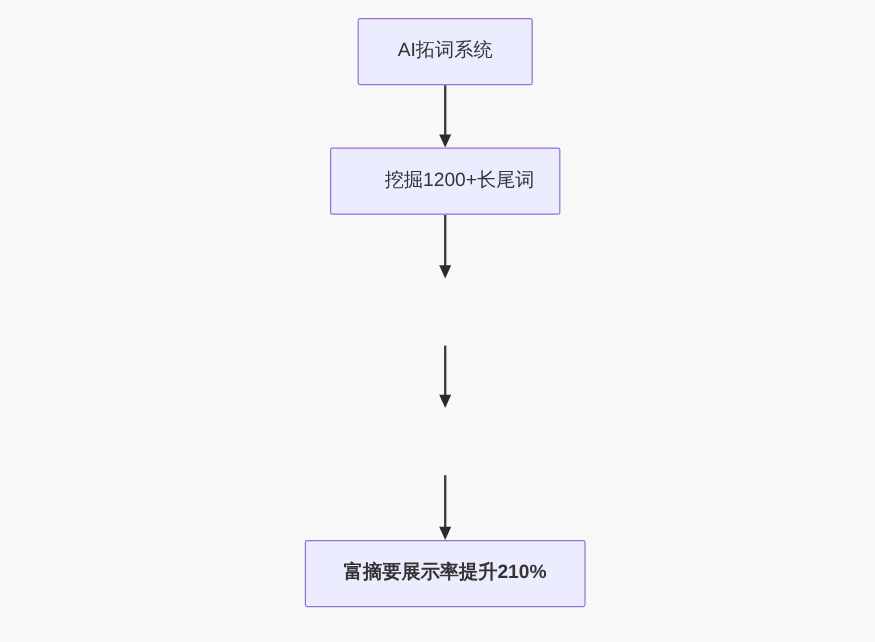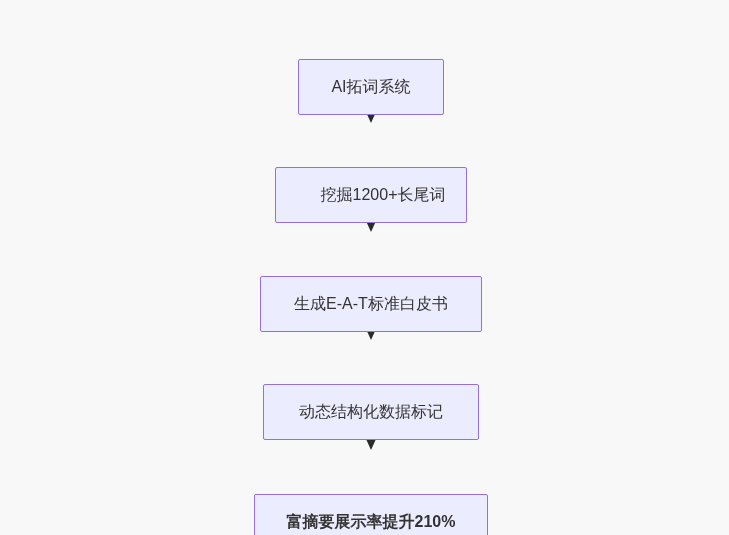--- a/index.html
+++ b/index.html
@@ -27,21 +27,20 @@
     background: #ECECFF;
     border: 1px solid #9370DB;
     border-radius: 2px;
     display: flex;
     align-items: center;
     justify-content: center;
     color: #333333;
     font-size: 16px;
     line-height: 1;
     white-space: nowrap;
-    margin-top: 44px;
   }
   .node-1 { left: 298px; top: 15px;  width: 146px; height: 56px; }
   .node-2 { left: 275px; top: 123px; width: 192px; height: 56px; padding-left: 24px; }
   .node-3 { left: 260px; top: 232px; width: 222px; height: 56px; }
   .node-4 { left: 263px; top: 340px; width: 216px; height: 56px; }
   .node-5 { left: 254px; top: 450px; width: 234px; height: 56px; font-weight: bold; }
   .edges {
     position: absolute;
     left: 0;
     top: 0;
@@ -84,25 +83,19 @@
   </svg>
 
   <div class="node node-1">
     <span>AI拓词系统</span>
   </div>
 
   <div class="node node-2">
     <span>挖掘1200+长尾词</span>
   </div>
 
-  <div class="node node-3">
-    <span>生成E-A-T标准白皮书</span>
-  </div>
 
-  <div class="node node-4">
-    <span>动态结构化数据标记</span>
-  </div>
 
   <div class="node node-5">
     <span>富摘要展示率提升210%</span>
   </div>
 
 </div>
 
 </body></html>

